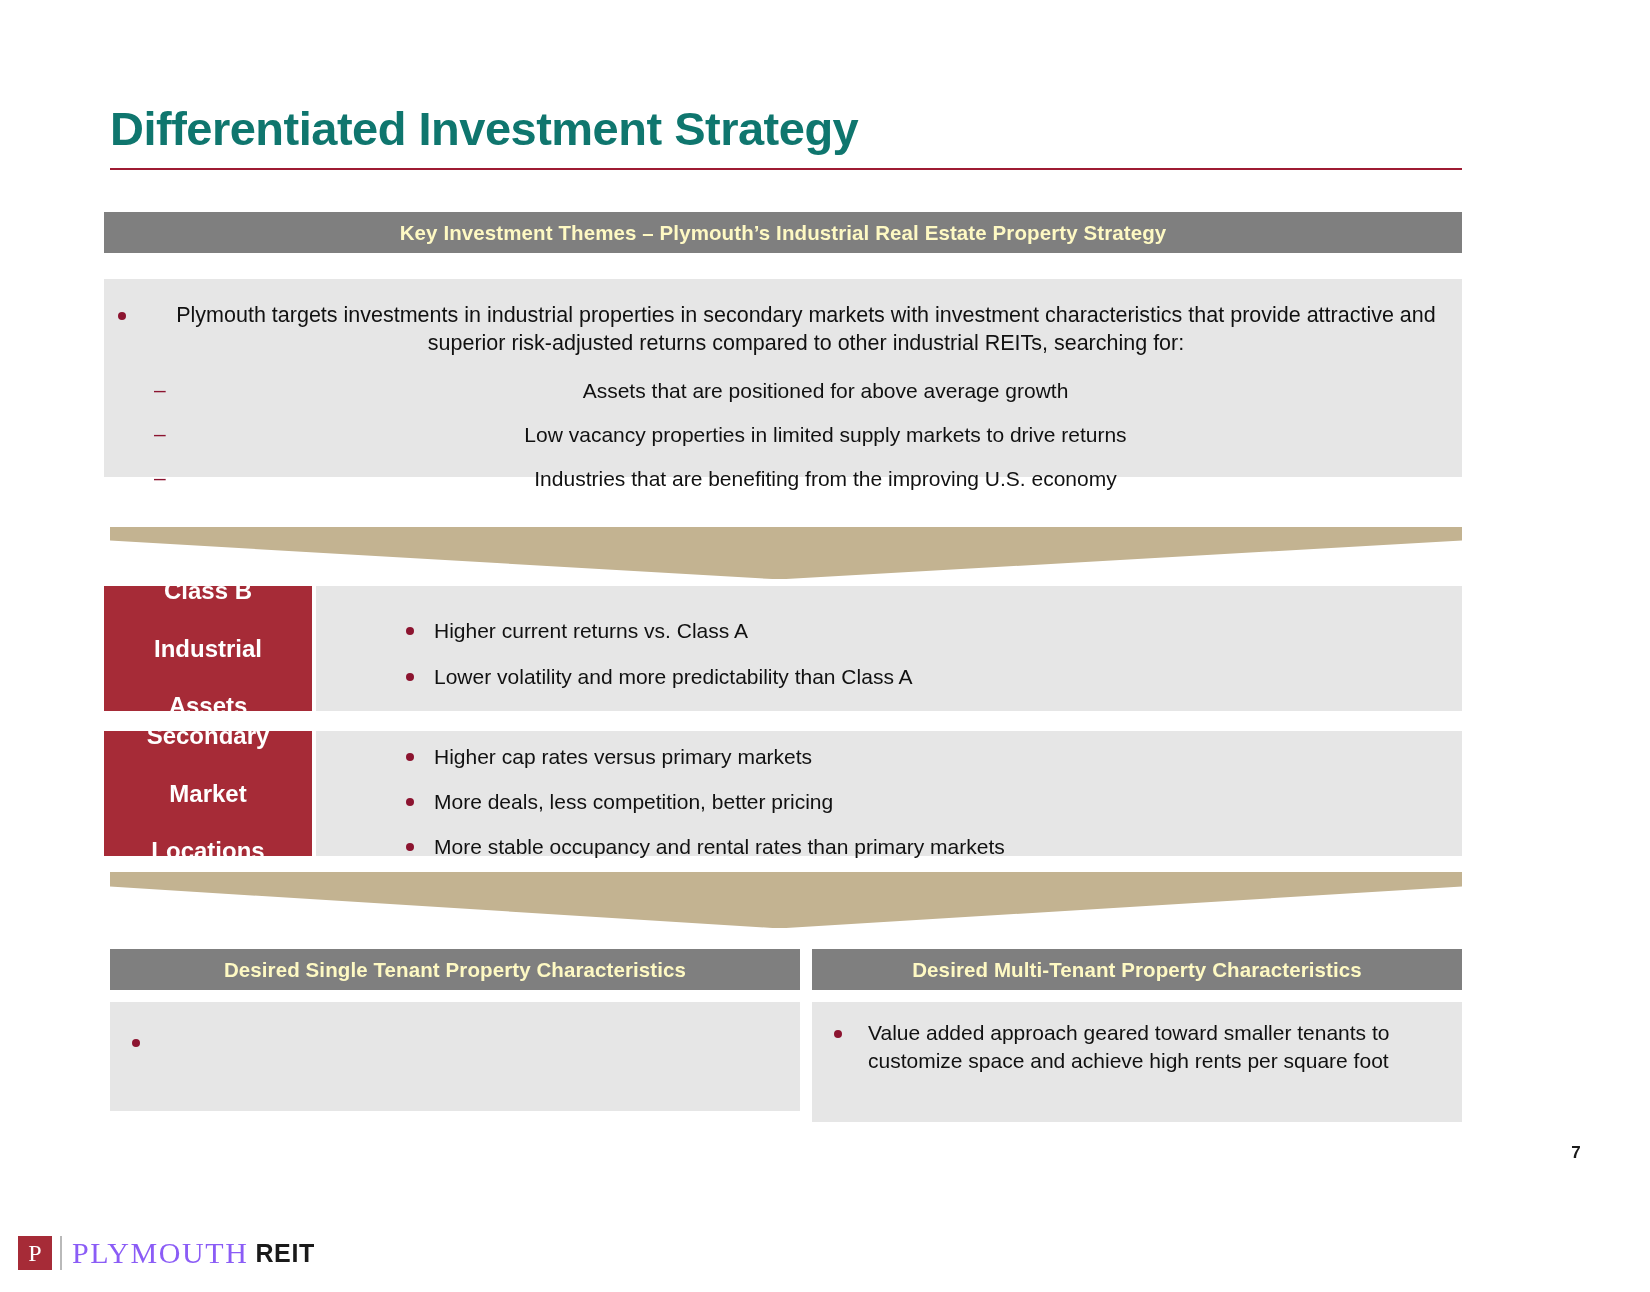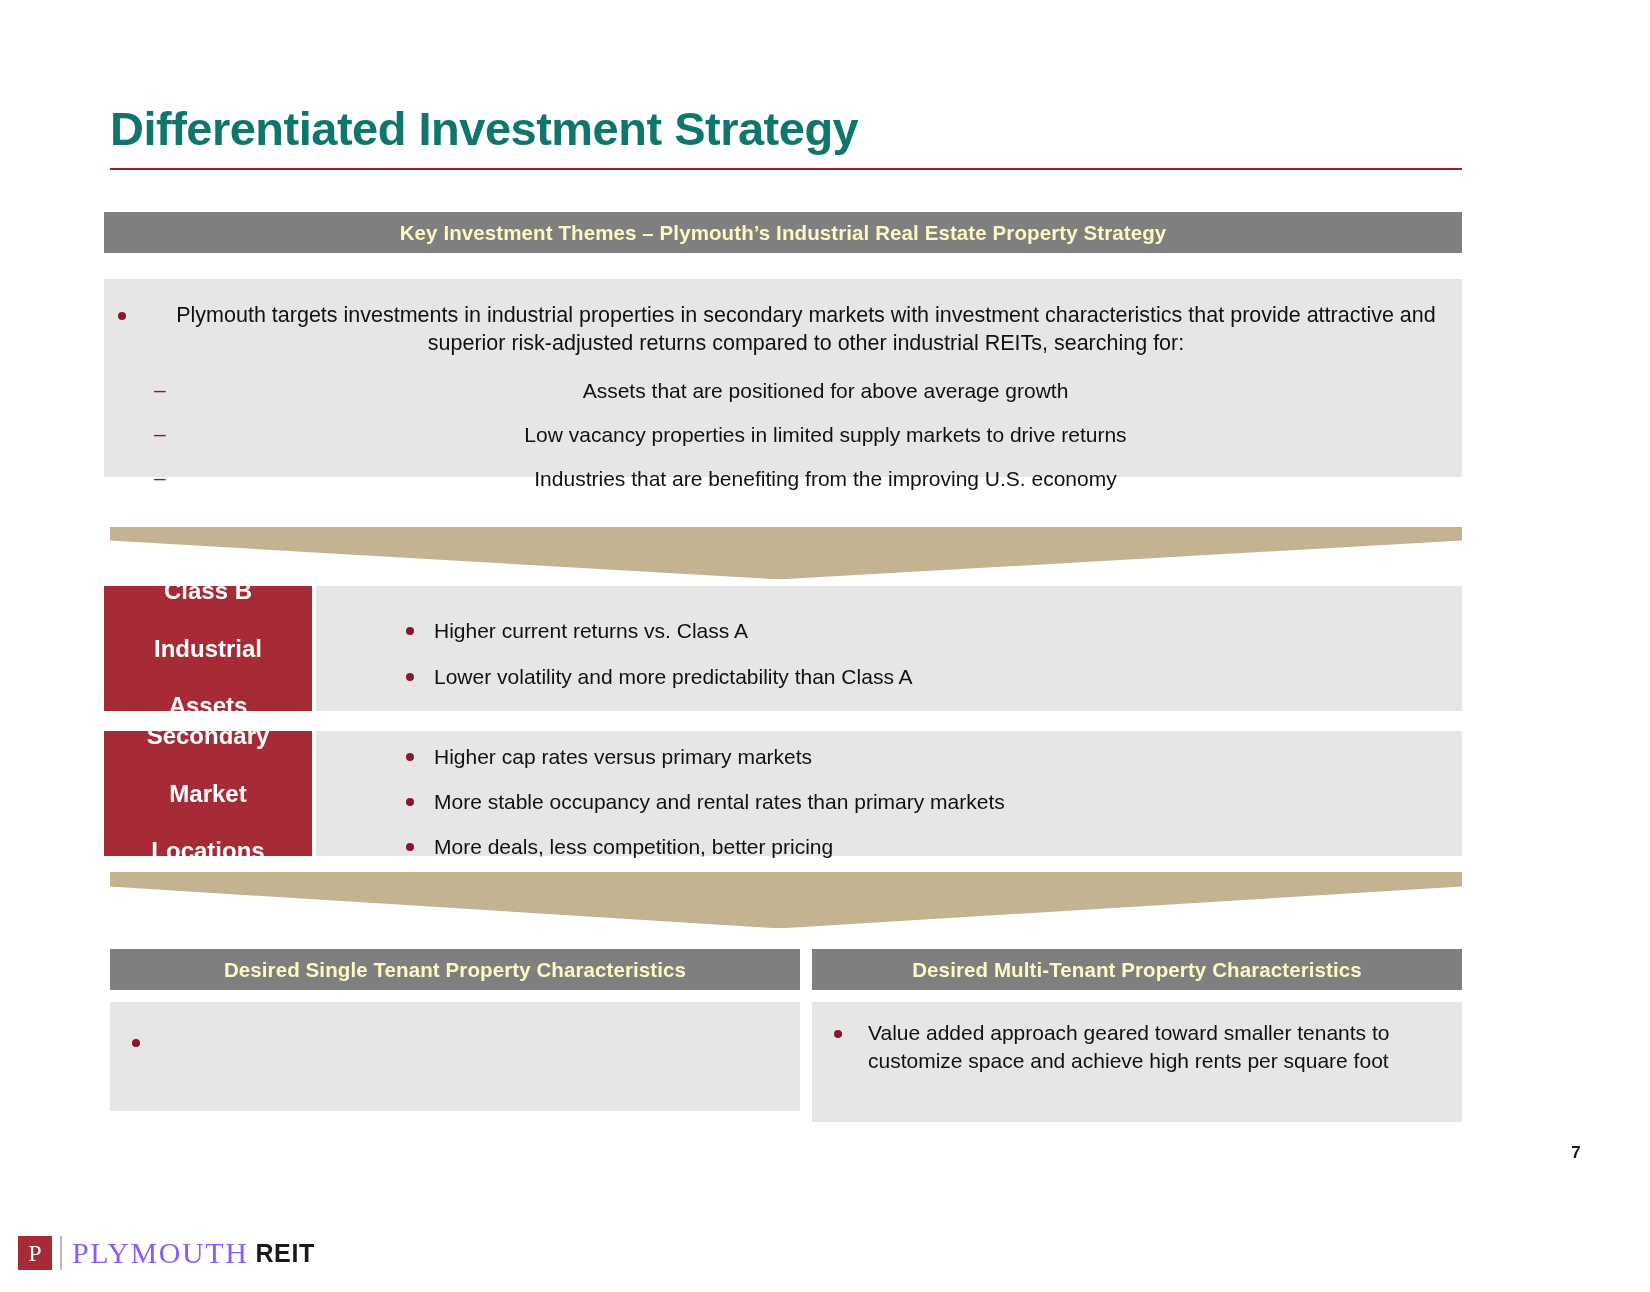--- a/index.html
+++ b/index.html
@@ -307,25 +307,25 @@
   <span>Locations</span>
 </div>
 <div class="panel-gray" id="secondary-panel">
   <div class="row-list">
     <p class="rowbullet" style="margin-top:13px;">
       <span class="dot"></span>
       <span>Higher cap rates versus primary markets</span>
     </p>
     <p class="rowbullet" style="margin-top:20px;">
       <span class="dot"></span>
+      <span>More deals, less competition, better pricing</span>
+    </p>
+    <p class="rowbullet" style="margin-top:20px;">
+      <span class="dot"></span>
       <span>More stable occupancy and rental rates than primary markets</span>
-    </p>
-    <p class="rowbullet" style="margin-top:20px;">
-      <span class="dot"></span>
-      <span>More deals, less competition, better pricing</span>
     </p>
   </div>
 </div>
 
 <div class="chevron" id="chevron-2"></div>
 
 <div class="band-header" id="single-header">Desired Single Tenant Property Characteristics</div>
 <div class="panel-gray" id="single-panel">
   <div class="bottom-list">
     <p class="bottombullet" style="margin-top:26px;">

